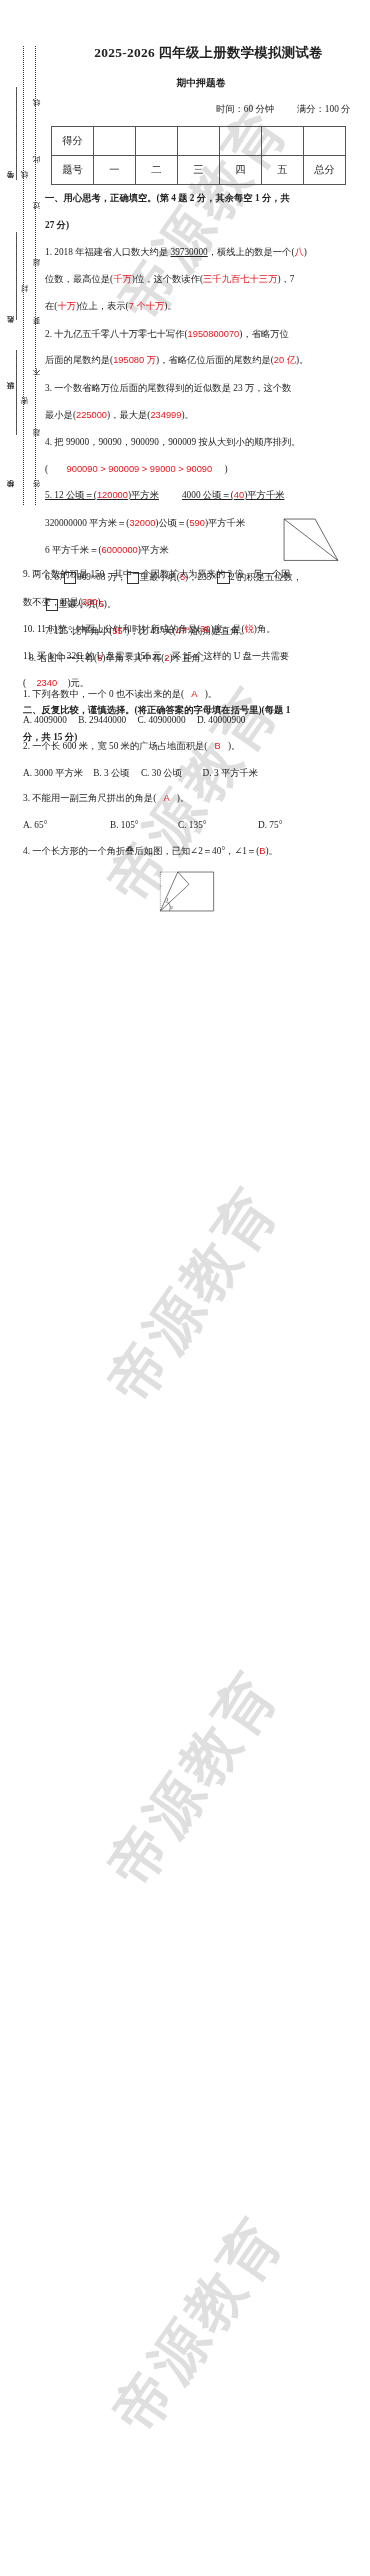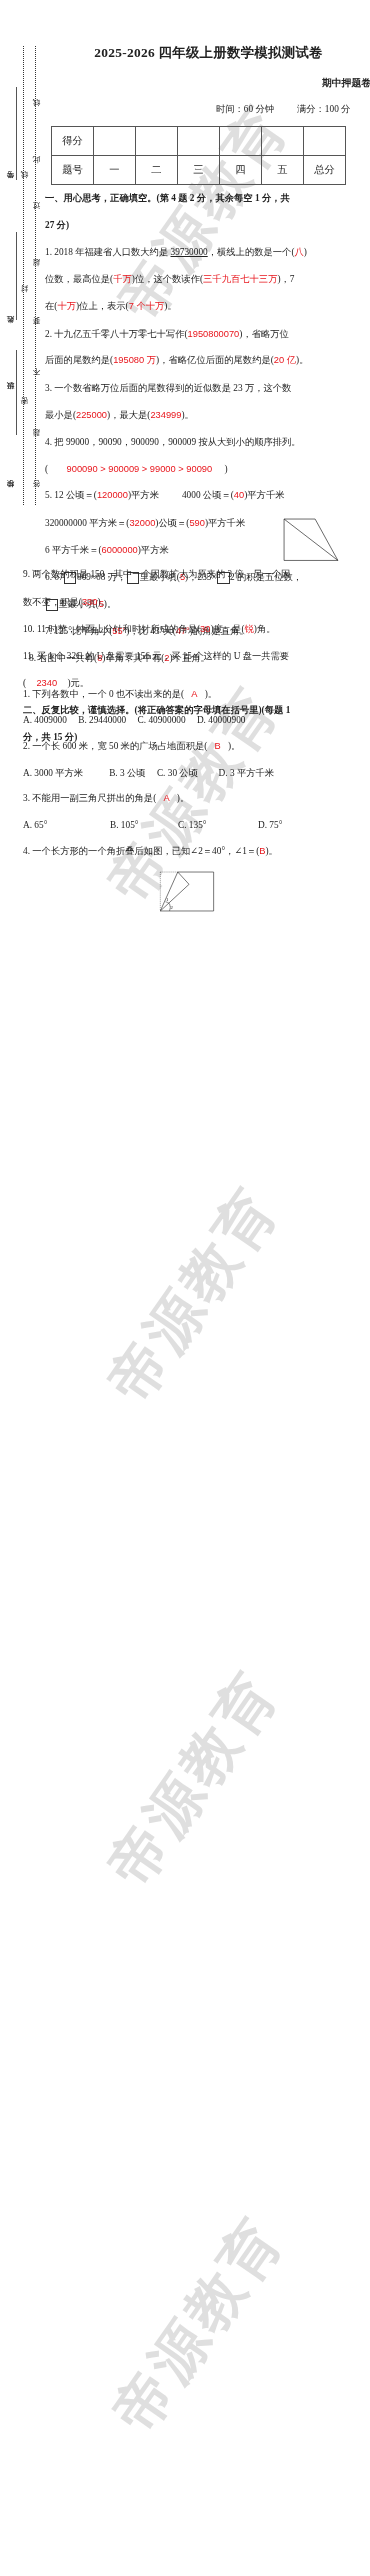--- a/index.html
+++ b/index.html
@@ -7,21 +7,21 @@
   body {
     width: 371px; height: 2623px; position: relative; overflow: hidden;
     font-family: "Liberation Serif", "DejaVu Serif", serif;
     color: #222; font-size: 9.3px;
   }
   .ans { color: #e8141b; font-family: "Liberation Sans", "DejaVu Sans", sans-serif; }
   .abs { position: absolute; }
   .line { position: absolute; left: 23px; right: 19.6px; line-height: 13.4px; white-space: nowrap; }
   .bold { font-weight: bold; }
   .title { left: 0; right: 0; text-align: center; font-weight: bold; font-size: 13.4px; top: 44px; letter-spacing: 0.3px; }
-  .subtitle { left: 0; right: 0; text-align: right; font-weight: bold; font-size: 9.8px; top: 77px; padding-left: 31px; }
+  .subtitle { left: 0; right: 0; text-align: center; font-weight: bold; font-size: 9.8px; top: 77px; padding-left: 31px; }
   .meta { right: 20.6px; top: 103px; font-size: 9.3px; }
   .meta span + span { margin-left: 20.6px; }
   table.score { position: absolute; left: 51px; top: 126px; border-collapse: collapse; }
   table.score td { border: 0.6px solid #555; width: 42px; height: 29px; text-align: center; font-size: 10.3px; }
   .binding { position: absolute; left: 0; top: 41px; width: 41px; height: 464px; }
   .dots { position: absolute; top: 5.2px; bottom: 0; border-left: 1px dotted #333; }
   .vtext { position: absolute; writing-mode: vertical-rl; transform: rotate(180deg); font-size: 7.7px; }
   .vline { position: absolute; width: 0.5px; background: #555; left: 15.5px; }
   .box { display: inline-block; width: 12.4px; height: 12.4px; border: 0.5px solid #333; vertical-align: middle; margin: 0 0.5px; }
   .watermark { position: absolute; font-size: 57px; color: rgba(140,140,140,0.28); font-family: "DejaVu Sans", sans-serif; transform: rotate(-55deg); white-space: nowrap; font-weight: bold; pointer-events: none; letter-spacing: 4.1px; }
@@ -98,21 +98,21 @@
 
 <div class="line" style="left:45px; top:328px;"><span>2. 十九亿五千零八十万零七十写作(</span><span class="ans">1950800070</span><span>)，省略万位</span></div>
 <div class="line" style="left:45px; top:354px;"><span>后面的尾数约是(</span><span class="ans">195080 万</span><span>)，省略亿位后面的尾数约是(</span><span class="ans">20 亿</span><span>)。</span></div>
 
 <div class="line" style="left:45px; top:382px;">3. 一个数省略万位后面的尾数得到的近似数是 23 万，这个数</div>
 <div class="line" style="left:45px; top:409px;"><span>最小是(</span><span class="ans">225000</span><span>)，最大是(</span><span class="ans">234999</span><span>)。</span></div>
 
 <div class="line" style="left:45px; top:436px;">4. 把 99000，90090，900090，900009 按从大到小的顺序排列。</div>
 <div class="line" style="left:45px; top:463px;"><span>(</span><span class="ans" style="margin:0 12.4px 0 18.5px;">900090 &gt; 900009 &gt; 99000 &gt; 90090</span><span>)</span></div>
 
-<div class="line" style="left:45px; top:489px;"><span>5. 12 公顷＝(</span><span class="ans">120000</span><span>)平方米</span><span style="margin-left:23px">4000 公顷＝(</span><span class="ans">40</span><span>)平方千米</span></div>
+<div class="line" style="left:45px; top:489px;text-decoration:underline;"><span>5. 12 公顷＝(</span><span class="ans">120000</span><span>)平方米</span><span style="margin-left:23px">4000 公顷＝(</span><span class="ans">40</span><span>)平方千米</span></div>
 <div class="line" style="left:45px; top:517px;"><span>320000000 平方米＝(</span><span class="ans">32000</span><span>)公顷＝(</span><span class="ans">590</span><span>)平方千米</span></div>
 <div class="line" style="left:45px; top:544px;"><span>6 平方千米＝(</span><span class="ans">6000000</span><span>)平方米</span></div>
 
 <div class="line" style="left:45px; top:571px;"><span>6. 67</span><span class="box"></span><span>809≈68 万，</span><span class="box"></span><span>里最小填(</span><span class="ans">5</span><span>)；235×</span><span class="box"></span><span>2 的积是五位数，</span></div>
 <div class="line" style="left:45px; top:598px;"><span class="box"></span><span>里最小填(</span><span class="ans">5</span><span>)。</span></div>
 
 <div class="line" style="left:45px; top:625px;"><span>7. 125°比平角小(</span><span class="ans">55°</span><span>)，比 43°大(</span><span class="ans">47°</span><span>)的角是直角。</span></div>
 
 <div class="line" style="left:29px; top:652px;"><span>8. 右图中一共有(</span><span class="ans">8</span><span>)个角，其中有(</span><span class="ans">2</span><span>)个直角。</span></div>
 <svg class="fig" style="left:283px; top:518px;" width="57" height="44" viewBox="0 0 110 85">
@@ -126,21 +126,21 @@
 <div class="line" style="top:650px;">11. 买 1 个 32G 的 U 盘需要 156 元，买 15 个这样的 U 盘一共需要</div>
 <div class="line" style="top:677px;"><span>(</span><span class="ans" style="margin:0 10.3px;">2340</span><span>)元。</span></div>
 
 <div class="line bold" style="top:704px;">二、反复比较，谨慎选择。(将正确答案的字母填在括号里)(每题 1</div>
 <div class="line bold" style="top:731px;">分，共 15 分)</div>
 
 <div class="line" style="top:688px;"><span>1. 下列各数中，一个 0 也不读出来的是(</span><span class="ans" style="margin:0 7.2px;">A</span><span>)。</span></div>
 <div class="line" style="top:714px;"><span>A. 4009000</span><span style="margin-left:11.3px">B. 29440000</span><span style="margin-left:11.3px">C. 40900000</span><span style="margin-left:11.3px">D. 40000900</span></div>
 
 <div class="line" style="top:740px;"><span>2. 一个长 600 米，宽 50 米的广场占地面积是(</span><span class="ans" style="margin:0 7.2px;">B</span><span>)。</span></div>
-<div class="line" style="top:767px;"><span>A. 3000 平方米</span><span style="margin-left:26px">B. 3 公顷</span><span style="margin-left:11.3px">C. 30 公顷</span><span style="margin-left:20.6px">D. 3 平方千米</span></div>
+<div class="line" style="top:767px;"><span>A. 3000 平方米</span><span style="margin-left:10px">B. 3 公顷</span><span style="margin-left:11.3px">C. 30 公顷</span><span style="margin-left:20.6px">D. 3 平方千米</span></div>
 
 <div class="line" style="top:792px;"><span>3. 不能用一副三角尺拼出的角是(</span><span class="ans" style="margin:0 7.2px;">A</span><span>)。</span></div>
 <div class="line" style="top:819px;"><span style="display:inline-block;width:87px">A. 65°</span><span style="display:inline-block;width:68px">B. 105°</span><span style="display:inline-block;width:80px">C. 135°</span><span>D. 75°</span></div>
 
 <div class="line" style="top:845px;"><span>4. 一个长方形的一个角折叠后如图，已知∠2＝40°，∠1＝(</span><span class="ans">B</span><span>)。</span></div>
 <svg class="fig" style="left:159px; top:871px;font-size:18px" width="57" height="41" viewBox="0 0 110 80">
   <line x1="2" y1="2" x2="2" y2="78" stroke="#333" stroke-width="1" stroke-dasharray="2,2"></line>
   <line x1="2" y1="2" x2="36" y2="2" stroke="#333" stroke-width="1" stroke-dasharray="2,2"></line>
   <polyline points="36,2 106,2 106,78 2,78" fill="none" stroke="#222" stroke-width="1.2"></polyline>
   <polyline points="2,78 36,2 58,26 2,78" fill="none" stroke="#222" stroke-width="1.2"></polyline>

